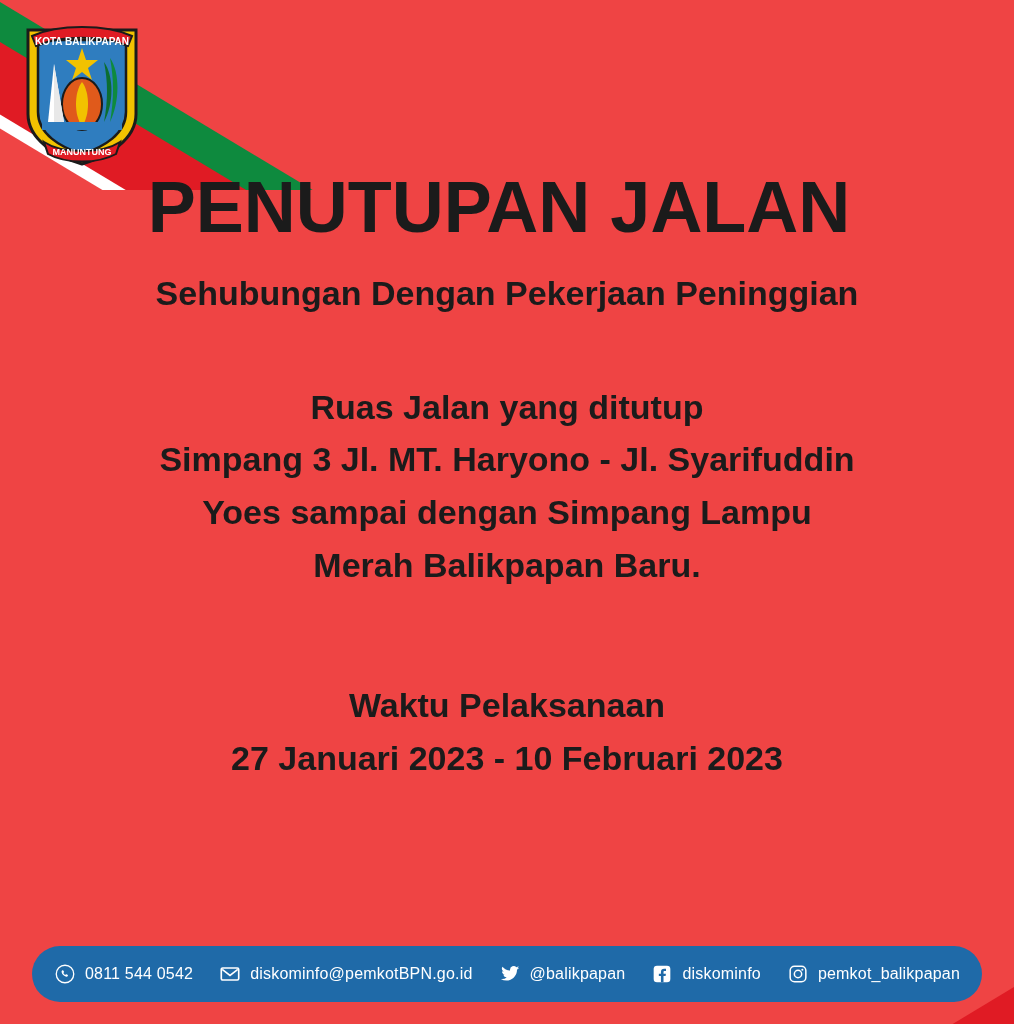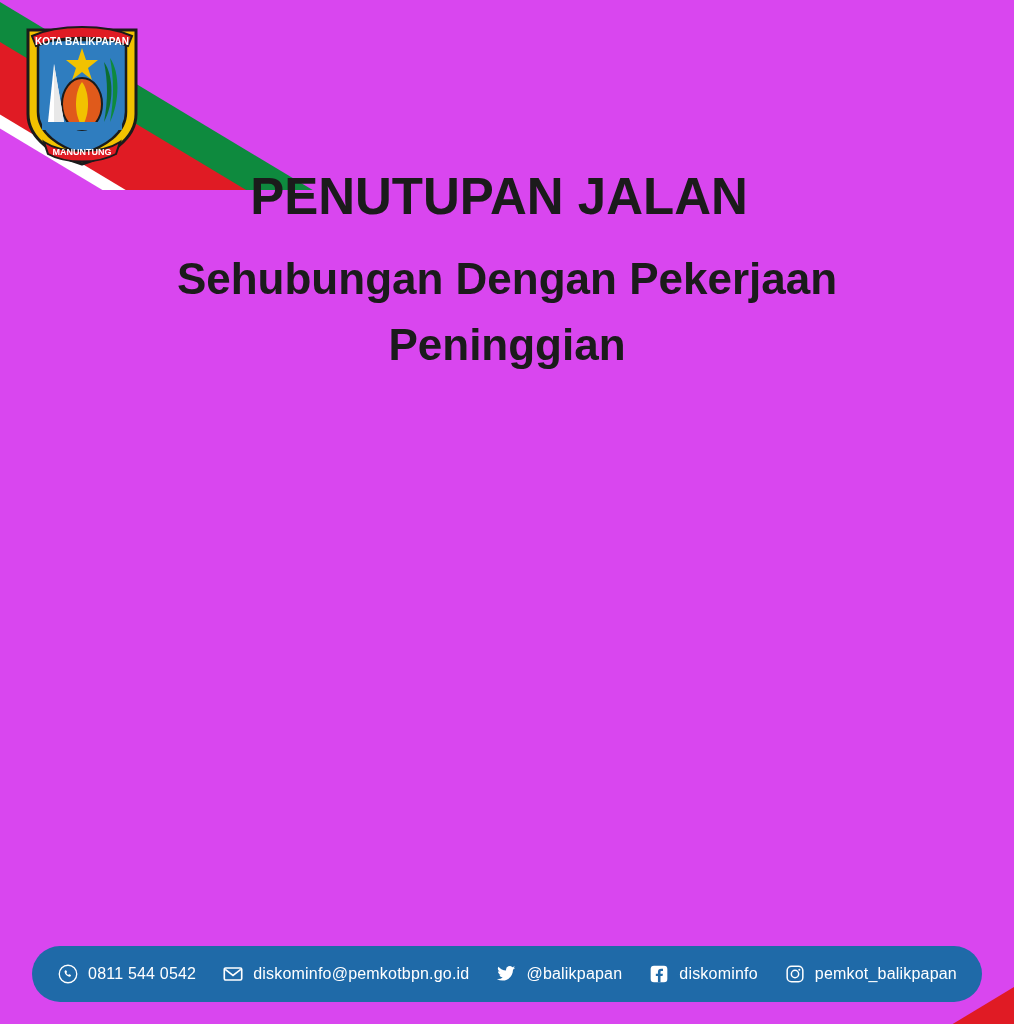--- a/index.html
+++ b/index.html
@@ -7,21 +7,21 @@
     padding: 0;
     background: #ffffff;
   }
   body {
     font-family: "Liberation Sans", sans-serif;
   }
   .poster {
     position: relative;
     width: 1014px;
     height: 1024px;
-    background: #d946ef;
+    background: #ef4444;
     overflow: hidden;
   }
 
   
   .corner-tl {
     position: absolute;
     top: 0;
     left: 0;
     width: 330px;
     height: 190px;
@@ -100,28 +100,28 @@
   
   .content {
     position: absolute;
     top: 170px;
     left: 0;
     right: 0;
     text-align: center;
     color: #1b1b1b;
   }
   .title {
-    font-size: 51px;
+    font-size: 72px;
     font-weight: bold;
     letter-spacing: 0px;
     line-height: 1.05;
     margin: 0 16px 22px 0;
   }
   .subtitle {
-    font-size: 44px;
+    font-size: 34px;
     font-weight: bold;
     line-height: 1.5;
     margin: 0 70px;
   }
   .block {
     margin-top: 62px;
     font-size: 34px;
     font-weight: bold;
     line-height: 1.55;
   }
@@ -208,21 +208,33 @@
     </svg>
   </div>
 
   <div class="content">
     <h1 class="title">PENUTUPAN JALAN</h1>
 
     <div class="subtitle">
       <div>Sehubungan Dengan Pekerjaan Peninggian</div>
     </div>
 
-
+    <div class="block">
+      <span class="lead">Ruas Jalan yang ditutup</span>
+      <div class="closed-lines">
+        <div>Simpang 3 Jl. MT. Haryono - Jl. Syarifuddin</div>
+        <div>Yoes sampai dengan Simpang Lampu</div>
+        <div>Merah Balikpapan Baru.</div>
+      </div>
+    </div>
+
+    <div class="schedule">
+      <div>Waktu Pelaksanaan</div>
+      <div>27 Januari 2023 - 10 Februari 2023</div>
+    </div>
   </div>
 
   <div class="footer">
 
     <div class="fitem">
       <span class="glyph">
         <svg width="20" height="20" viewBox="0 0 24 24">
           <circle cx="12" cy="12" r="10.5" fill="none" stroke="#ffffff" stroke-width="1.6"></circle>
           <path d="M9 7.6c.5-.2 1 0 1.2.5l.6 1.3c.1.3 0 .7-.3.9l-.5.4c.5 1.1 1.3 1.9 2.4 2.4l.4-.5c.2-.3.6-.4.9-.3l1.3.6c.5.2.7.7.5 1.2-.3.8-1.1 1.3-2 1.1-2.9-.5-5.1-2.7-5.6-5.6-.1-.9.3-1.7 1.1-2z" fill="#ffffff"></path>
         </svg>
@@ -230,21 +242,21 @@
       <span class="flabel">0811 544 0542</span>
     </div>
 
     <div class="fitem">
       <span class="glyph">
         <svg width="22" height="22" viewBox="0 0 24 24">
           <rect x="2.5" y="5.5" width="19" height="13" rx="1.5" fill="none" stroke="#ffffff" stroke-width="1.8"></rect>
           <path d="M3.5 7 L12 13.5 L20.5 7" fill="none" stroke="#ffffff" stroke-width="1.8"></path>
         </svg>
       </span>
-      <span class="flabel">diskominfo@pemkotbpn.go.id</span>
+      <span class="flabel">diskominfo@pemkotBPN.go.id</span>
     </div>
 
     <div class="fitem">
       <span class="glyph">
         <svg width="22" height="22" viewBox="0 0 24 24">
           <path d="M22 5.2c-.7.3-1.5.55-2.3.65.85-.5 1.5-1.3 1.8-2.25-.8.47-1.65.8-2.56.98A4.02 4.02 0 0 0 12 7.3c0 .32.03.63.1.92A11.4 11.4 0 0 1 3.8 4.0a4.02 4.02 0 0 0 1.25 5.37c-.66-.02-1.28-.2-1.82-.5v.05c0 1.95 1.38 3.57 3.22 3.94-.34.1-.7.14-1.06.14-.26 0-.5-.02-.75-.07a4.03 4.03 0 0 0 3.76 2.8A8.07 8.07 0 0 1 2 17.4 11.37 11.37 0 0 0 8.17 19.2c7.4 0 11.45-6.13 11.45-11.45v-.52A8.2 8.2 0 0 0 22 5.2z" fill="#ffffff"></path>
         </svg>
       </span>
       <span class="flabel">@balikpapan</span>
     </div>

